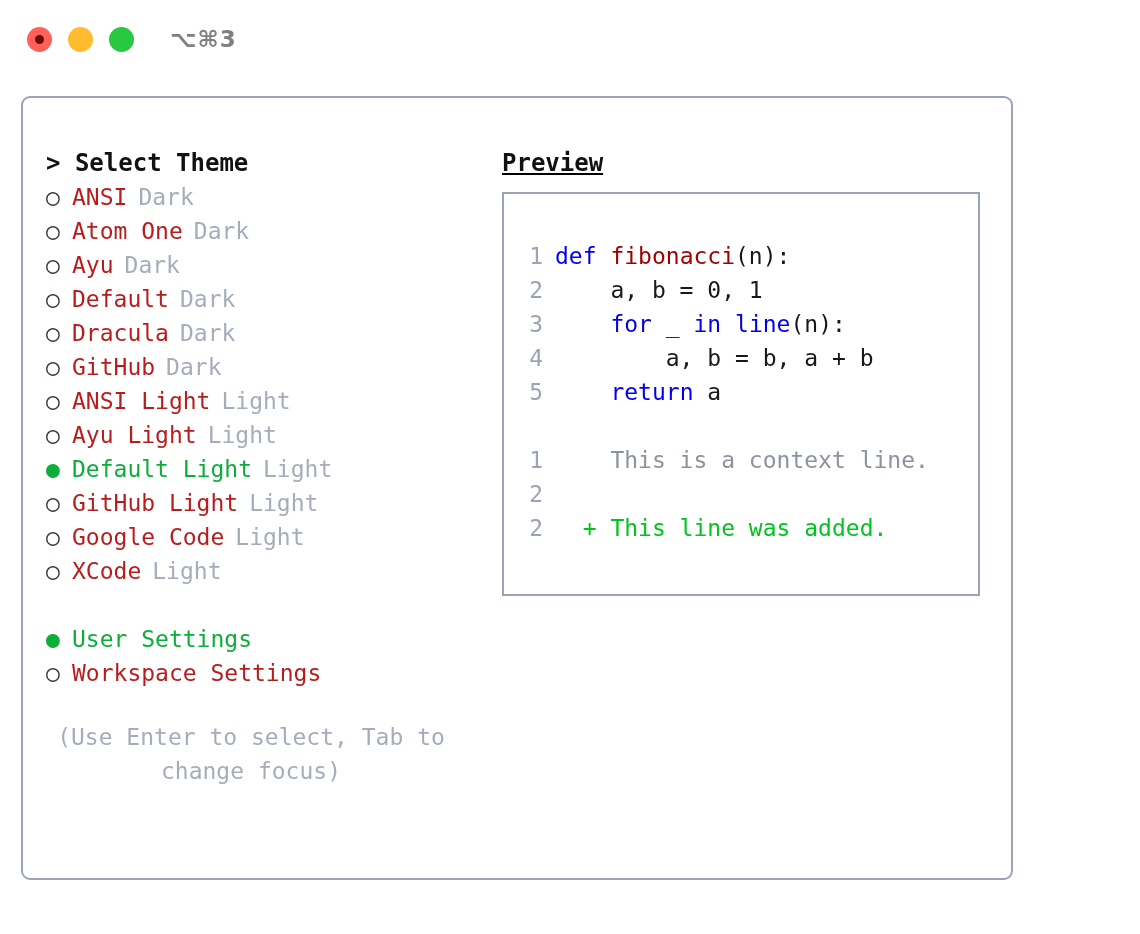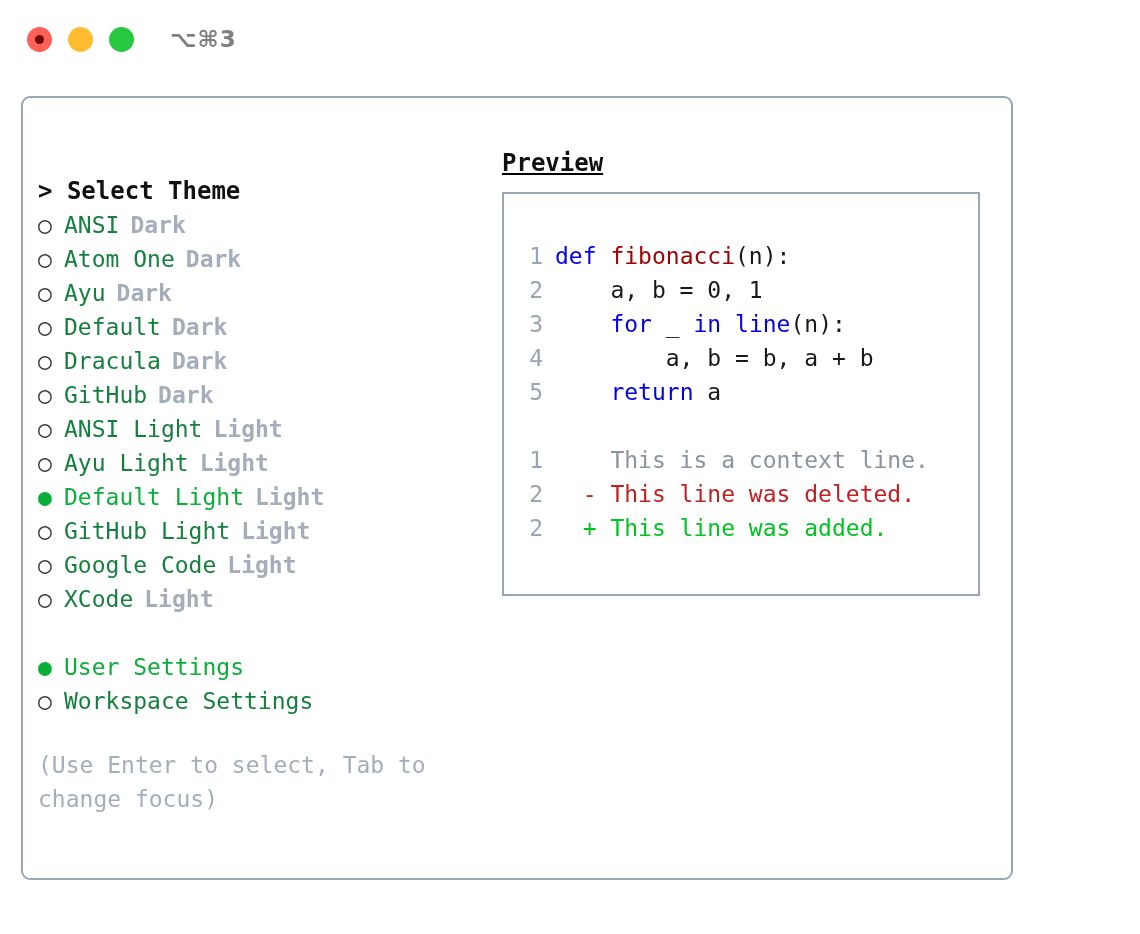--- a/index.html
+++ b/index.html
@@ -77,24 +77,23 @@
     width: 992px;
     height: 784px;
     border: 2px solid #9aa4b4;
     border-radius: 9px;
     box-sizing: border-box;
   }
 
   
   #theme-column {
     position: absolute;
-    left: 15px;
+    left: 23px;
     top: 48px;
     width: 445px;
-    margin-top: 28px;
   }
   #preview-column {
     position: absolute;
     left: 479px;
     top: 48px;
     width: 490px;
     text-decoration: underline;
   }
 
   .section-heading {
@@ -113,44 +112,44 @@
     font-size: 23px;
     white-space: pre;
   }
   .bullet {
     display: inline-block;
     width: 26px;
     flex: none;
     color: #3a3f46;
   }
   .bullet.selected { color: #0cae3a; }
-  .opt-label { color: #15803d; }
+  .opt-label { color: #b91c1c; }
   .opt-label.selected { color: #0cae3a; }
   .opt-tag {
     color: #a5adba;
     margin-left: 11px;
-    font-weight: bold;
   }
 
   .group-heading {
     font-size: 23px;
     color: #24282e;
     line-height: 34px;
     padding-left: 26px;
     white-space: pre;
   }
 
   .spacer-row { height: 34px; }
 
   #hint-text {
     margin-top: 30px;
     font-size: 23px;
     color: #a5adba;
     line-height: 34px;
     width: 410px;
+    text-align: center;
   }
 
   
   #preview-box {
     margin-top: 12px;
     width: 478px;
     height: 404px;
     border: 2px solid #9aa4b4;
     box-sizing: border-box;
     background: #ffffff;
@@ -232,20 +231,20 @@
       <div class="section-heading">Preview</div>
       <div id="preview-box">
         <div id="code-area">
             <div class="code-line"><span class="ln">1</span><span class="code-body"><span class="tok-kw">def </span><span class="tok-fn">fibonacci</span><span class="tok-pl">(n):</span></span></div>
             <div class="code-line"><span class="ln">2</span><span class="code-body"><span class="tok-pl">    a, b = 0, 1</span></span></div>
             <div class="code-line"><span class="ln">3</span><span class="code-body"><span class="tok-pl">    </span><span class="tok-kw">for</span><span class="tok-pl"> _ </span><span class="tok-kw">in</span><span class="tok-pl"> </span><span class="tok-kw">line</span><span class="tok-pl">(n):</span></span></div>
             <div class="code-line"><span class="ln">4</span><span class="code-body"><span class="tok-pl">        a, b = b, a + b</span></span></div>
             <div class="code-line"><span class="ln">5</span><span class="code-body"><span class="tok-pl">    </span><span class="tok-kw">return</span><span class="tok-pl"> a</span></span></div>
             <div class="diff-gap"></div>
             <div class="code-line"><span class="ln">1</span><span class="code-body diff-ctx">    This is a context line.</span></div>
-            <div class="code-line"><span class="ln">2</span><span class="code-body diff-del">  - This line was deleted.</span></div>
+            <div class="code-line"><span class="ln">2</span></div>
             <div class="code-line"><span class="ln">2</span><span class="code-body diff-add">  + This line was added.</span></div>
           </div>
       </div>
     </div>
 
   </div>
 </div>
 
 </body></html>

